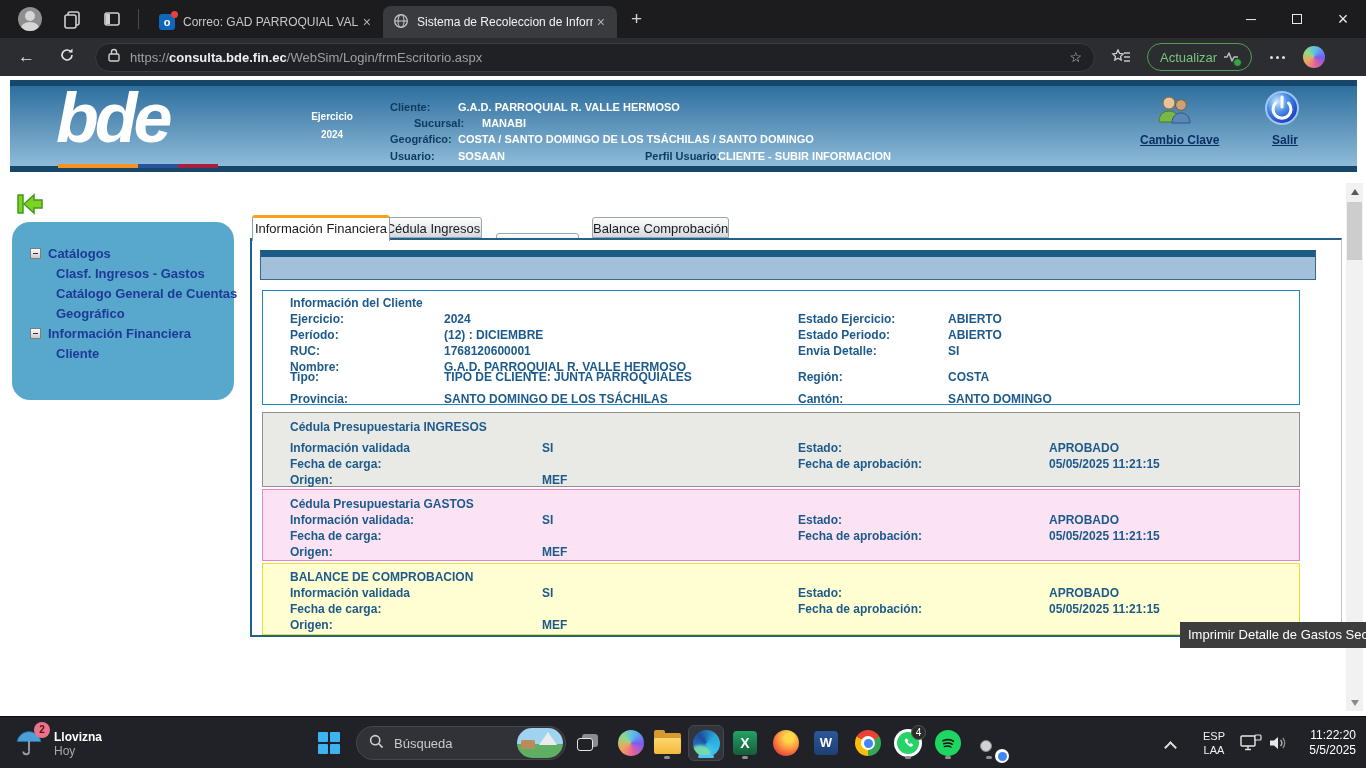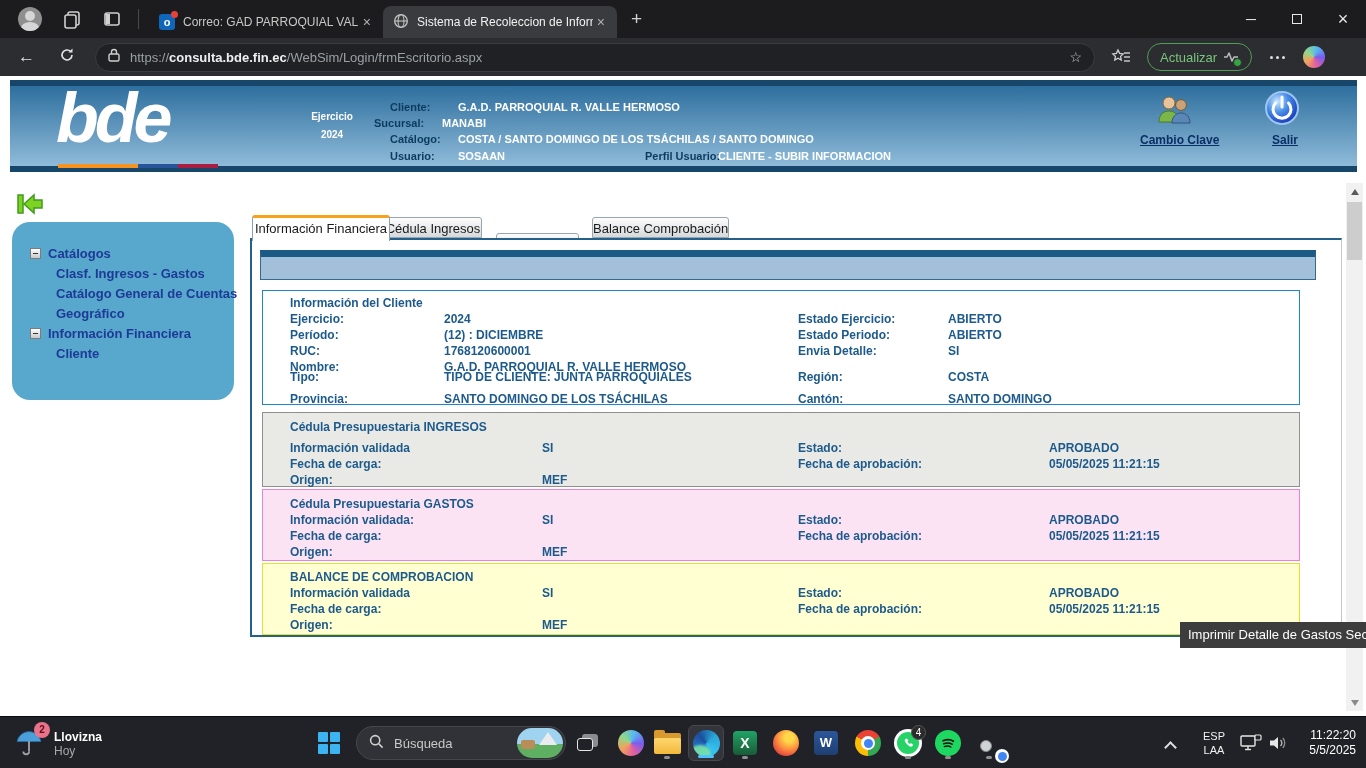--- a/index.html
+++ b/index.html
@@ -251,22 +251,22 @@
       <div class="logo-line">
         <i style="width:80px;background:#f6921e;"></i>
           <i style="width:40px;background:#27549b;"></i>
           <i style="width:40px;background:#a91e3e;"></i>
       </div>
       <div class="ejercicio">
         <div>Ejercicio</div>
         <div>2024</div>
       </div>
       <div class="hfield" style="left:380px;top:21px;"><span class="hl">Cliente:</span><span class="hv">G.A.D. PARROQUIAL R. VALLE HERMOSO</span></div>
-      <div class="hfield" style="left:364px;top:37px;"><span class="hl">Sucursal:</span><span class="hv">MANABI</span></div>
-      <div class="hfield" style="left:380px;top:53px;"><span class="hl">Catálogo:</span><span class="hv">COSTA / SANTO DOMINGO DE LOS TSÁCHILAS / SANTO DOMINGO</span></div>
+      <div class="hfield" style="left:404px;top:37px;"><span class="hl">Sucursal:</span><span class="hv">MANABI</span></div>
+      <div class="hfield" style="left:380px;top:53px;"><span class="hl">Geográfico:</span><span class="hv">COSTA / SANTO DOMINGO DE LOS TSÁCHILAS / SANTO DOMINGO</span></div>
       <div class="hfield" style="left:380px;top:70px;"><span class="hl">Usuario:</span><span class="hv">SOSAAN</span></div>
       <div class="perfil-l">Perfil Usuario:</div>
       <div class="perfil-v">CLIENTE - SUBIR INFORMACION</div>
       <span class="hicon" style="left:1145px;top:14px;">
         <svg width="38" height="32" viewBox="0 0 38 32">
             <circle cx="14" cy="9" r="6" fill="#e8c49a" stroke="#8a6a3a"></circle>
             <path d="M4 28c0-7 4-11 10-11s10 4 10 11z" fill="#7ab648" stroke="#4c7a2a"></path>
             <circle cx="26" cy="11" r="5.4" fill="#caa27a" stroke="#7a5a30"></circle>
             <path d="M17 29c0-6 3.6-10 9-10s9 4 9 10z" fill="#5b87b8" stroke="#33567e"></path>
           </svg>

